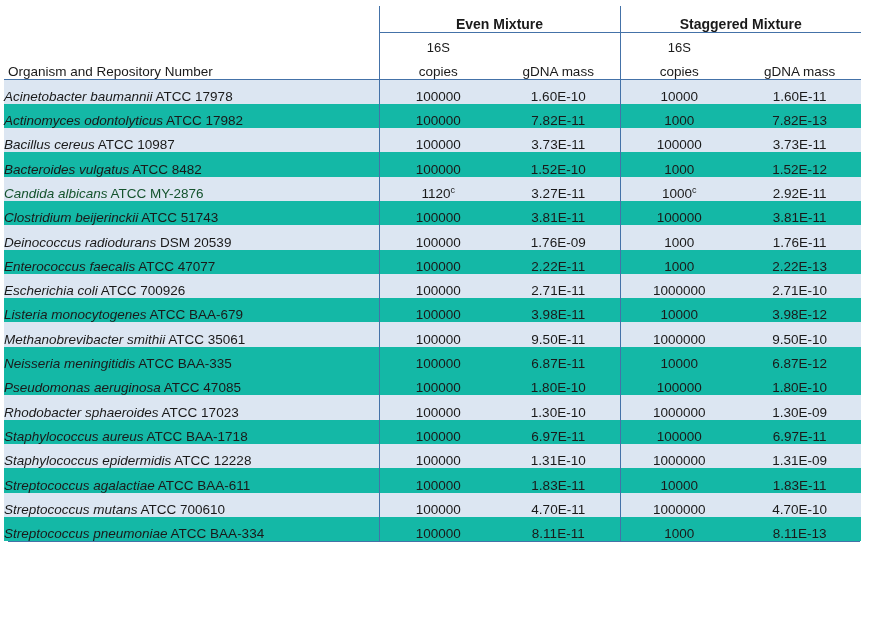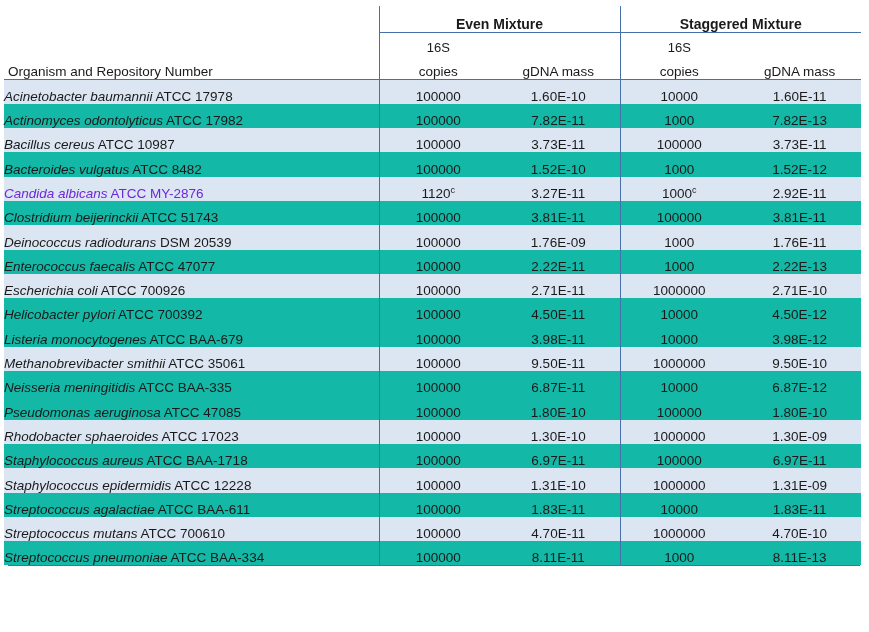--- a/index.html
+++ b/index.html
@@ -88,21 +88,21 @@
   tbody td.num {
     text-align: center;
   }
   tbody tr.shade td {
     background: #dce6f2;
   }
   tbody tr.plain td {
     background: #14b8a6;
   }
   .sp { font-style: italic; }
-  .fungus .sp, .fungus .rest { color: #6d28d9; }
+  .fungus .sp, .fungus .rest { color: #14532d; }
   sup { font-size: 9px; vertical-align: super; line-height: 0; }
   .footer-rule {
     width: 852px;
     margin-left: 8px;
     border-top: 1.5px solid #4472a8;
     height: 0;
   }
 </style>
 </head>
 <body>
@@ -195,27 +195,20 @@
           <td class="num"><span>2.22E-13</span></td>
         </tr>
         <tr class="shade">
           <td class="org"><span class="sp">Escherichia coli</span><span class="rest"> ATCC 700926</span></td>
           <td class="num sep-left"><span>100000</span></td>
           <td class="num"><span>2.71E-11</span></td>
           <td class="num sep-left"><span>1000000</span></td>
           <td class="num"><span>2.71E-10</span></td>
         </tr>
         <tr class="plain">
-          <td class="org"><span class="sp">Helicobacter pylori</span><span class="rest"> ATCC 700392</span></td>
-          <td class="num sep-left"><span>100000</span></td>
-          <td class="num"><span>4.50E-11</span></td>
-          <td class="num sep-left"><span>10000</span></td>
-          <td class="num"><span>4.50E-12</span></td>
-        </tr>
-        <tr class="plain">
           <td class="org"><span class="sp">Listeria monocytogenes</span><span class="rest"> ATCC BAA-679</span></td>
           <td class="num sep-left"><span>100000</span></td>
           <td class="num"><span>3.98E-11</span></td>
           <td class="num sep-left"><span>10000</span></td>
           <td class="num"><span>3.98E-12</span></td>
         </tr>
         <tr class="shade">
           <td class="org"><span class="sp">Methanobrevibacter smithii</span><span class="rest"> ATCC 35061</span></td>
           <td class="num sep-left"><span>100000</span></td>
           <td class="num"><span>9.50E-11</span></td>

